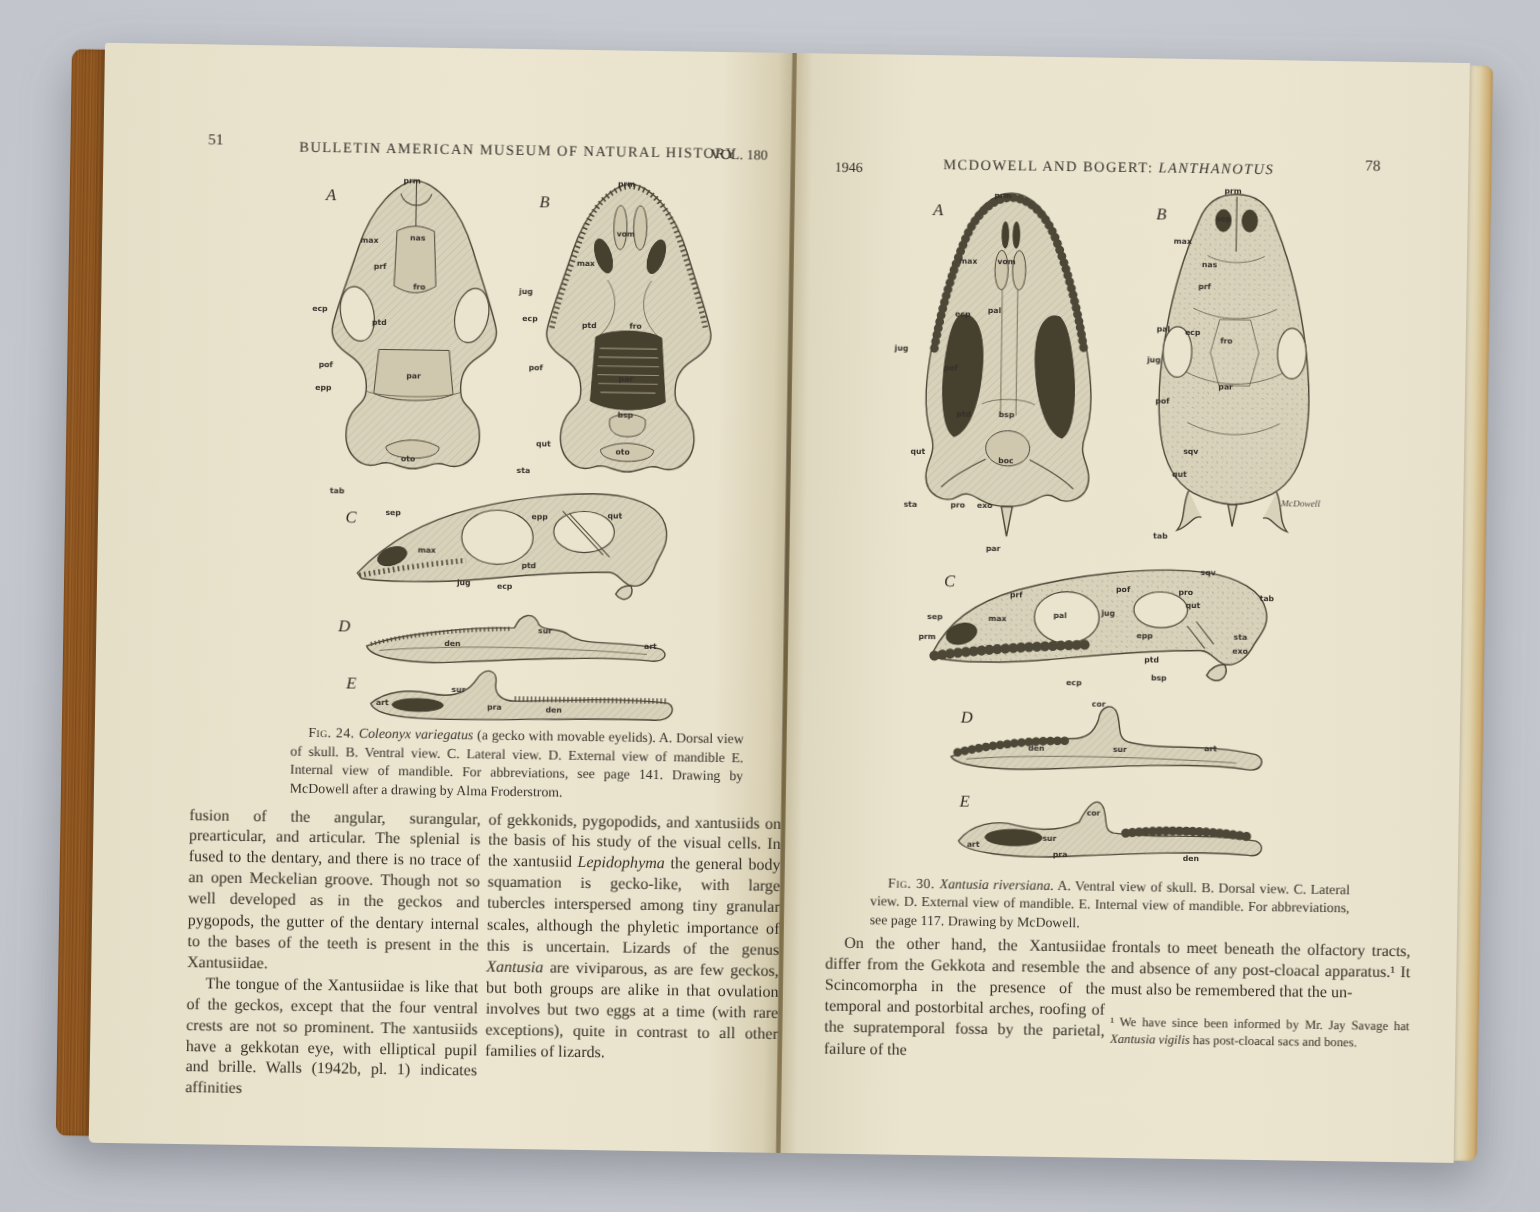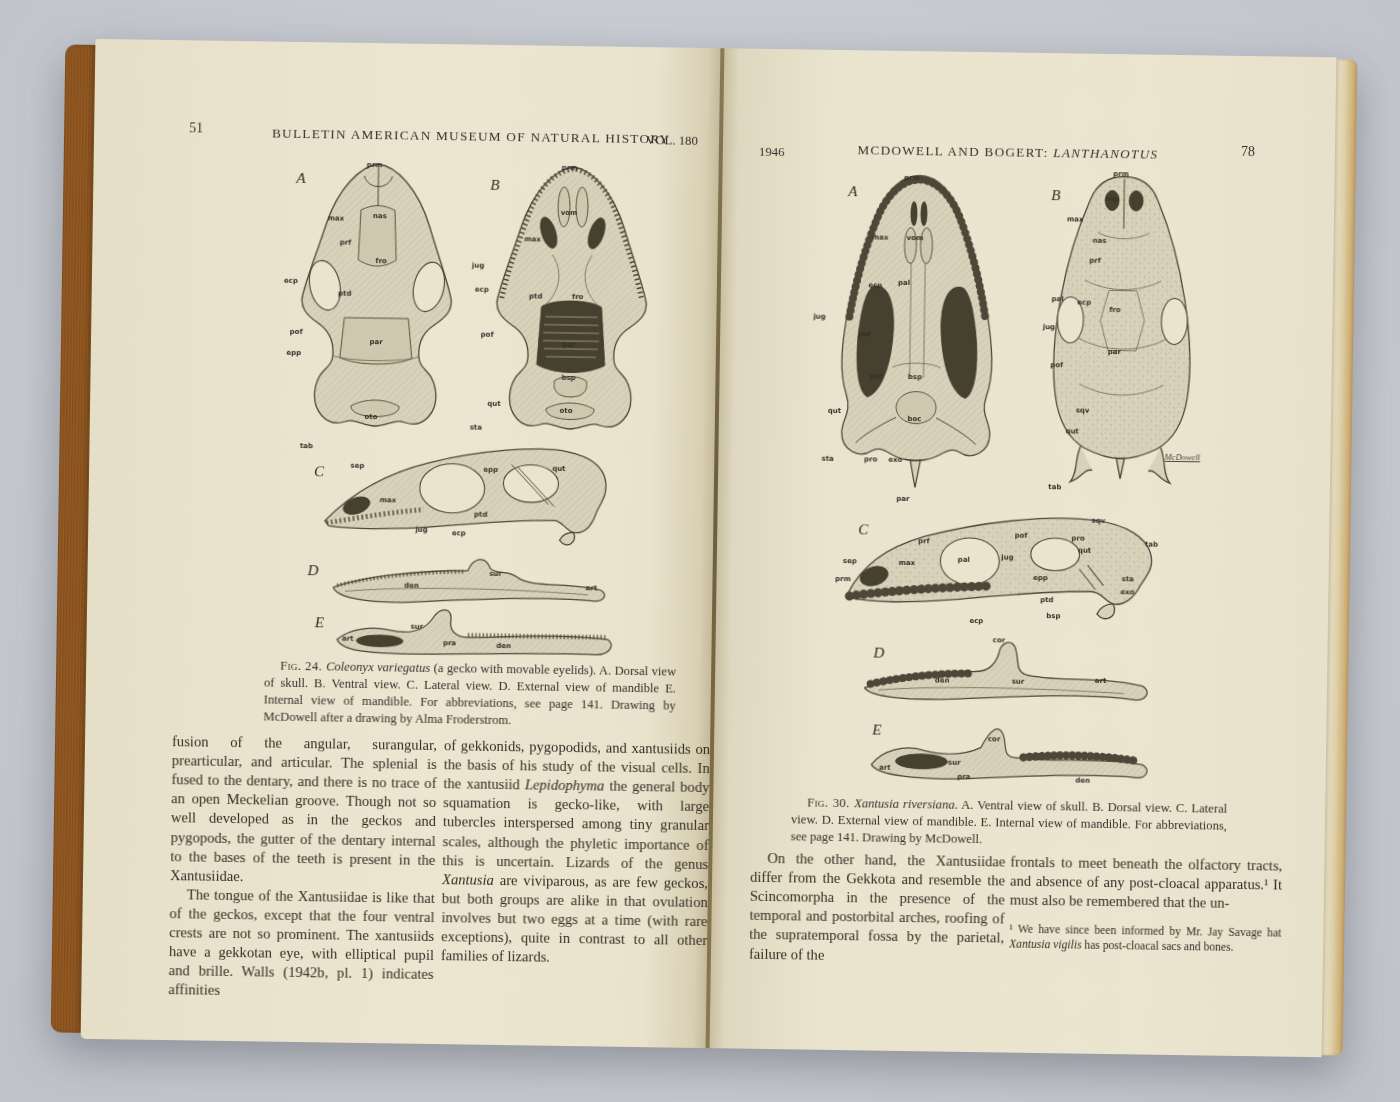--- a/index.html
+++ b/index.html
@@ -69,21 +69,20 @@
   .fig svg { position:absolute; left:0; top:0; width:100%; height:100%; }
   .abbr {
     position:absolute; transform:translate(-50%,-50%);
     font-family:"DejaVu Sans", sans-serif; font-size:7px; font-weight:bold;
     color:#34302a; white-space:nowrap; letter-spacing:0;
   }
   .sig {
     position:absolute; transform:translate(-50%,-50%);
     font-style:italic; font-size:8.5px; color:#4a443a; white-space:nowrap;
     font-family:"Liberation Serif", serif;
-    text-decoration:underline;
   }
   .panel-letter {
     position:absolute; font-style:italic; font-size:15px; color:#2f2a22;
     font-family:"Liberation Serif", serif;
   }
   .skull-base { fill:#d9d2bb; stroke:#4d4738; stroke-width:1.3; }
   .skull-line { fill:none; stroke:#4d4738; stroke-width:1; }
   .skull-thin { fill:none; stroke:#5d5644; stroke-width:0.7; }
   .skull-open { fill:#eae4ce; stroke:#4d4738; stroke-width:1.1; }
   .skull-mid  { fill:#cfc7ae; stroke:#4d4738; stroke-width:0.9; }
@@ -364,21 +363,21 @@
         <ellipse class="skull-dark" cx="62" cy="52" rx="28" ry="8"></ellipse>
         <path class="teeth" stroke-width="9" stroke-linecap="round" stroke-dasharray="0.1 6.5" d="M172,46 C210,42 250,42 294,48"></path>
       </svg>
     <span class="abbr" style="left: 10%; top: 62%;">art</span>
         <span class="abbr" style="left: 31%; top: 56%;">sur</span>
         <span class="abbr" style="left: 43%; top: 28%;">cor</span>
         <span class="abbr" style="left: 34%; top: 72%;">pra</span>
         <span class="abbr" style="left: 70%; top: 74%;">den</span>
       </div>
 
-    <div class="caption" style="left:78px; top:745px; width:436px;"><span class="sc">Fig. 30. </span><em>Xantusia riversiana</em><span>. A. Ventral view of skull. B. Dorsal view. C. Lateral view. D. External view of mandible. E. Internal view of mandible. For abbreviations, see page 141. Drawing by McDowell.</span></div>
+    <div class="caption" style="left:78px; top:745px; width:436px;"><span class="sc">Fig. 30. </span><em>Xantusia riversiana</em><span>. A. Ventral view of skull. B. Dorsal view. C. Lateral view. D. External view of mandible. E. Internal view of mandible. For abbreviations, see page 117. Drawing by McDowell.</span></div>
 
     <div class="col" style="left:38px; top:800px; width:255px;">
         <p class="indent"><span>On the other hand, the Xantusiidae differ from the Gekkota and resemble the Scincomorpha in the presence of the temporal and postorbital arches, roofing of the supratemporal fossa by the parietal, failure of the</span></p>
       </div>
     <div class="col" style="left:298px; top:800px; width:272px;">
       <div>
           <p><span>frontals to meet beneath the olfactory tracts, and absence of any post-cloacal apparatus.¹ It must also be remembered that the un-</span></p>
         </div>
       <div class="footnote"><span>¹ We have since been informed by Mr. Jay Savage hat </span><em>Xantusia vigilis</em><span> has post-cloacal sacs and bones.</span></div>
     </div>

